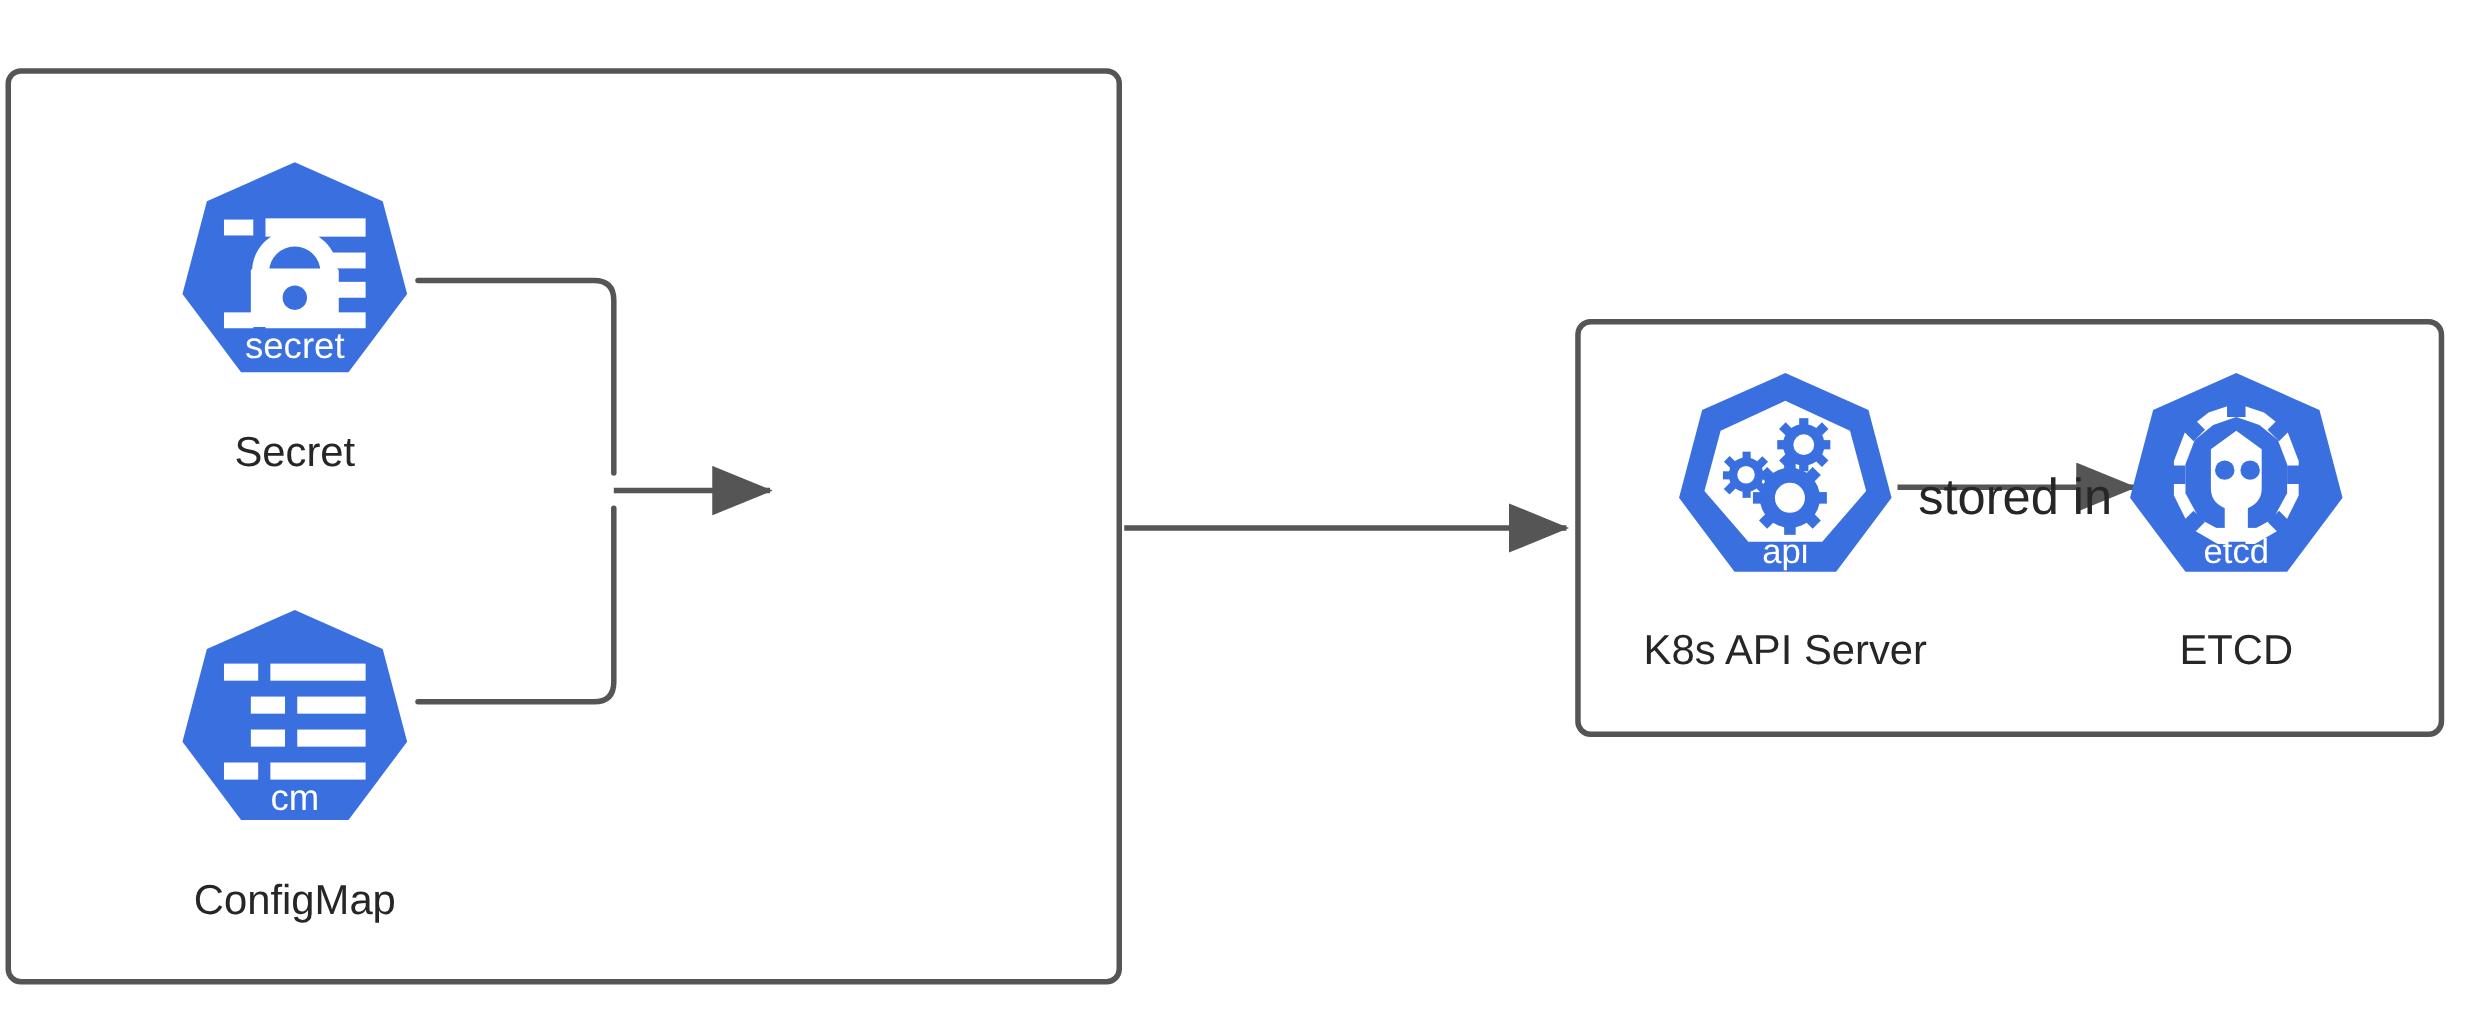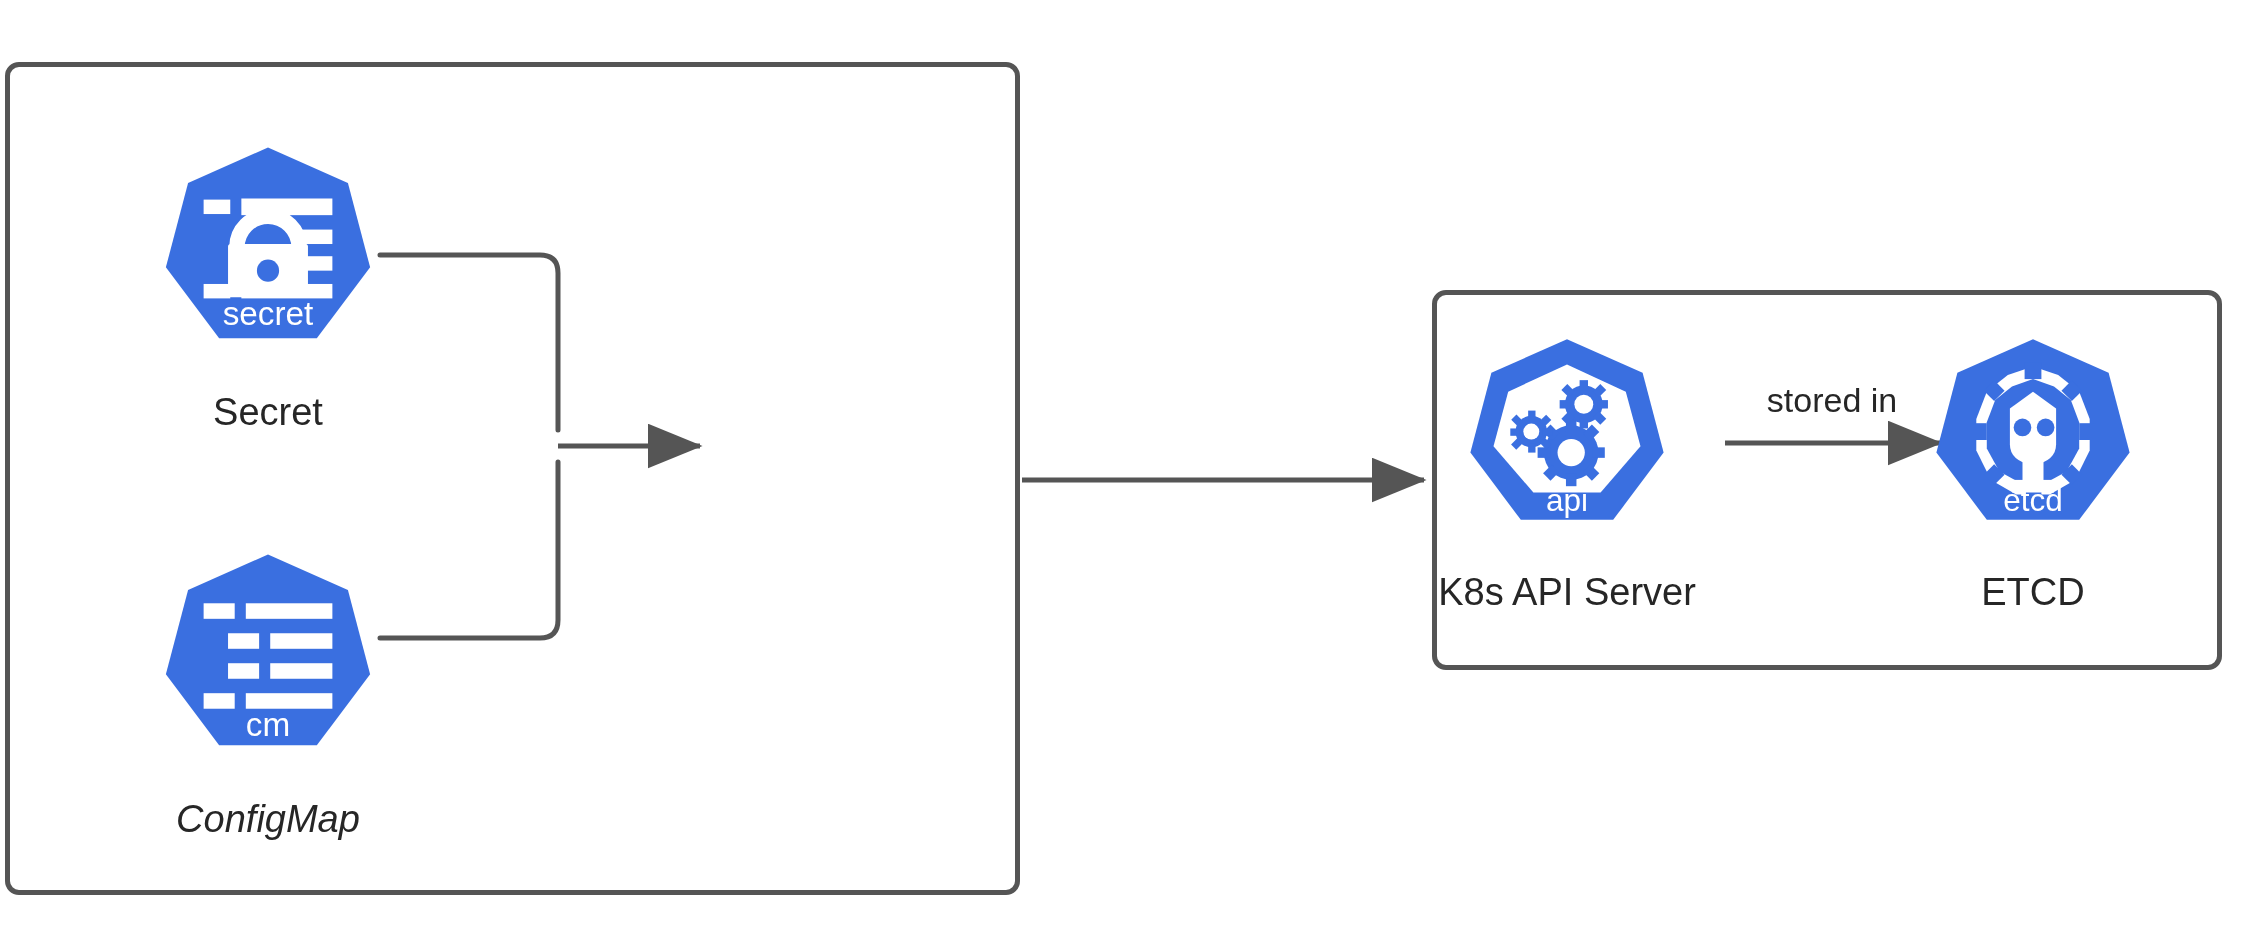--- a/index.html
+++ b/index.html
@@ -48,23 +48,24 @@
     top: 0;
     width: 2256px;
     height: 931px;
     pointer-events: none;
     overflow: visible;
   }
   .edge-label {
     position: absolute;
     white-space: nowrap;
     color: #262626;
-    font-size: 34px;
+    font-size: 46px;
     line-height: 1;
     transform: translateX(-50%);
+    margin-top: 45px;
   }
 </style>
 </head>
 <body>
 
 <div id="canvas">
 
   <div class="group-box" id="group-left"></div>
   <div class="group-box" id="group-right"></div>
 
@@ -116,25 +117,25 @@
       <rect x="21" y="24" width="14" height="7" fill="#ffffff"></rect>
       <rect x="40" y="24" width="39" height="7" fill="#ffffff"></rect>
       <rect x="32" y="37.5" width="14" height="7" fill="#ffffff"></rect>
       <rect x="51" y="37.5" width="28" height="7" fill="#ffffff"></rect>
       <rect x="32" y="51" width="14" height="7" fill="#ffffff"></rect>
       <rect x="51" y="51" width="28" height="7" fill="#ffffff"></rect>
       <rect x="21" y="64.5" width="14" height="7" fill="#ffffff"></rect>
       <rect x="40" y="64.5" width="39" height="7" fill="#ffffff"></rect>
       <text x="50" y="84" text-anchor="middle" fill="#ffffff" font-family="Liberation Sans, sans-serif" font-size="15">cm</text>
     </svg>
-    <div class="node-caption" style="top:250px;font-style:italic;">ConfigMap</div>
-  </div>
-
-
-  <div class="node" style="left:1462px; top:335px; width:210px; height:210px;">
+    <div class="node-caption" style="top:250px;">ConfigMap</div>
+  </div>
+
+
+  <div class="node" style="left:1518px; top:335px; width:210px; height:210px;">
     <svg class="node-icon" width="210" height="210" viewBox="0 0 100 100" xmlns="http://www.w3.org/2000/svg">
       <polygon points="50,2 86,18 96,56 72,88 28,88 4,56 14,18" fill="#3A6FE0"></polygon>
 
       <polygon points="50,14 78,27 85,53 66,75 34,75 15,53 22,27" fill="#ffffff"></polygon>
 
       <g fill="#3A6FE0">
         <circle cx="52" cy="56" r="13"></circle>
         <rect x="49.5" y="40" width="5" height="6"></rect>
         <rect x="49.5" y="66" width="5" height="6"></rect>
         <rect x="36" y="53.5" width="6" height="5"></rect>

